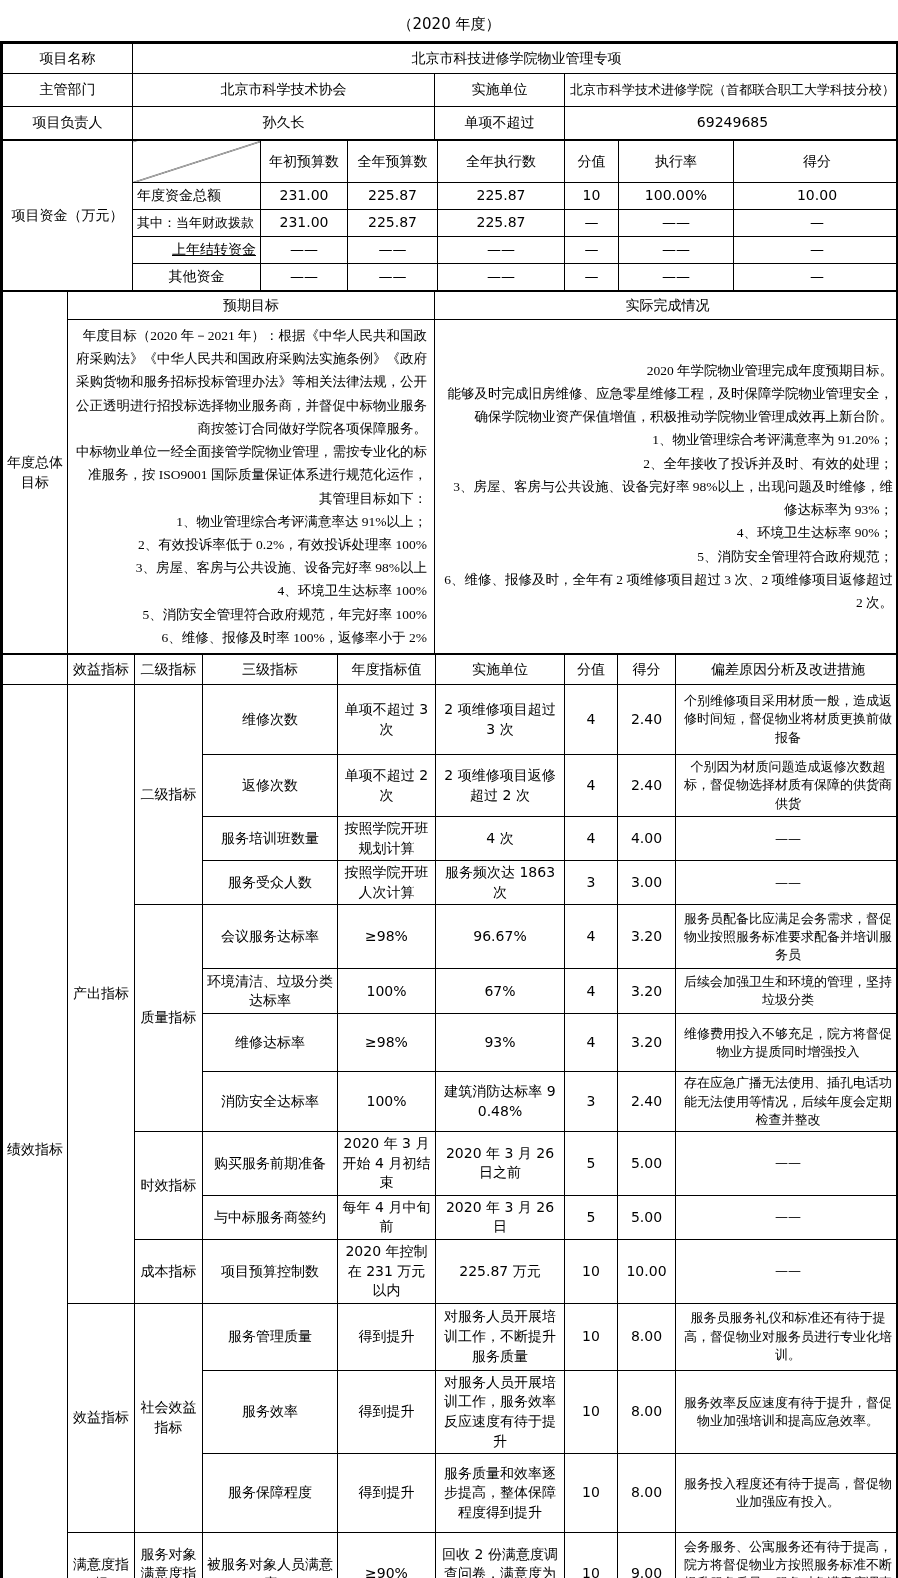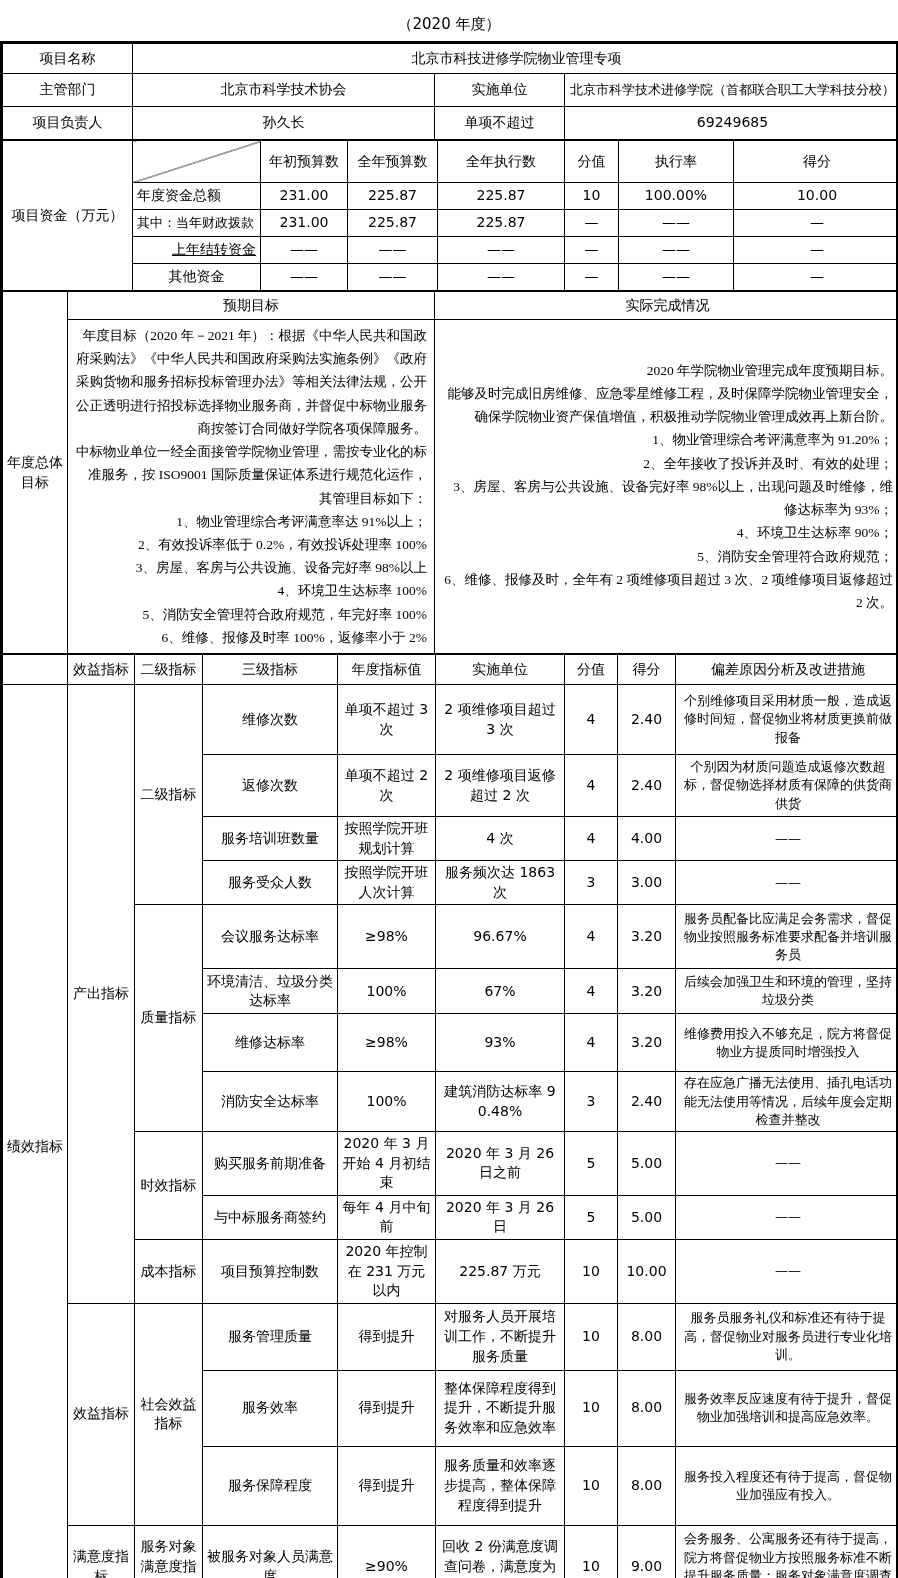--- a/index.html
+++ b/index.html
@@ -275,21 +275,21 @@
         <td>服务管理质量</td>
         <td>得到提升</td>
         <td>对服务人员开展培训工作，不断提升服务质量</td>
         <td>10</td>
         <td>8.00</td>
         <td class="remark">服务员服务礼仪和标准还有待于提高，督促物业对服务员进行专业化培训。</td>
       </tr>
       <tr style="height:76px">
         <td>服务效率</td>
         <td>得到提升</td>
-        <td>整体保障程度得到提升，不断提升服务效率和应急效率</td>
+        <td>对服务人员开展培训工作，服务效率反应速度有待于提升</td>
         <td>10</td>
         <td>8.00</td>
         <td class="remark">服务效率反应速度有待于提升，督促物业加强培训和提高应急效率。</td>
       </tr>
       <tr style="height:79px">
         <td>服务保障程度</td>
         <td>得到提升</td>
         <td>服务质量和效率逐步提高，整体保障程度得到提升</td>
         <td>10</td>
         <td>8.00</td>

